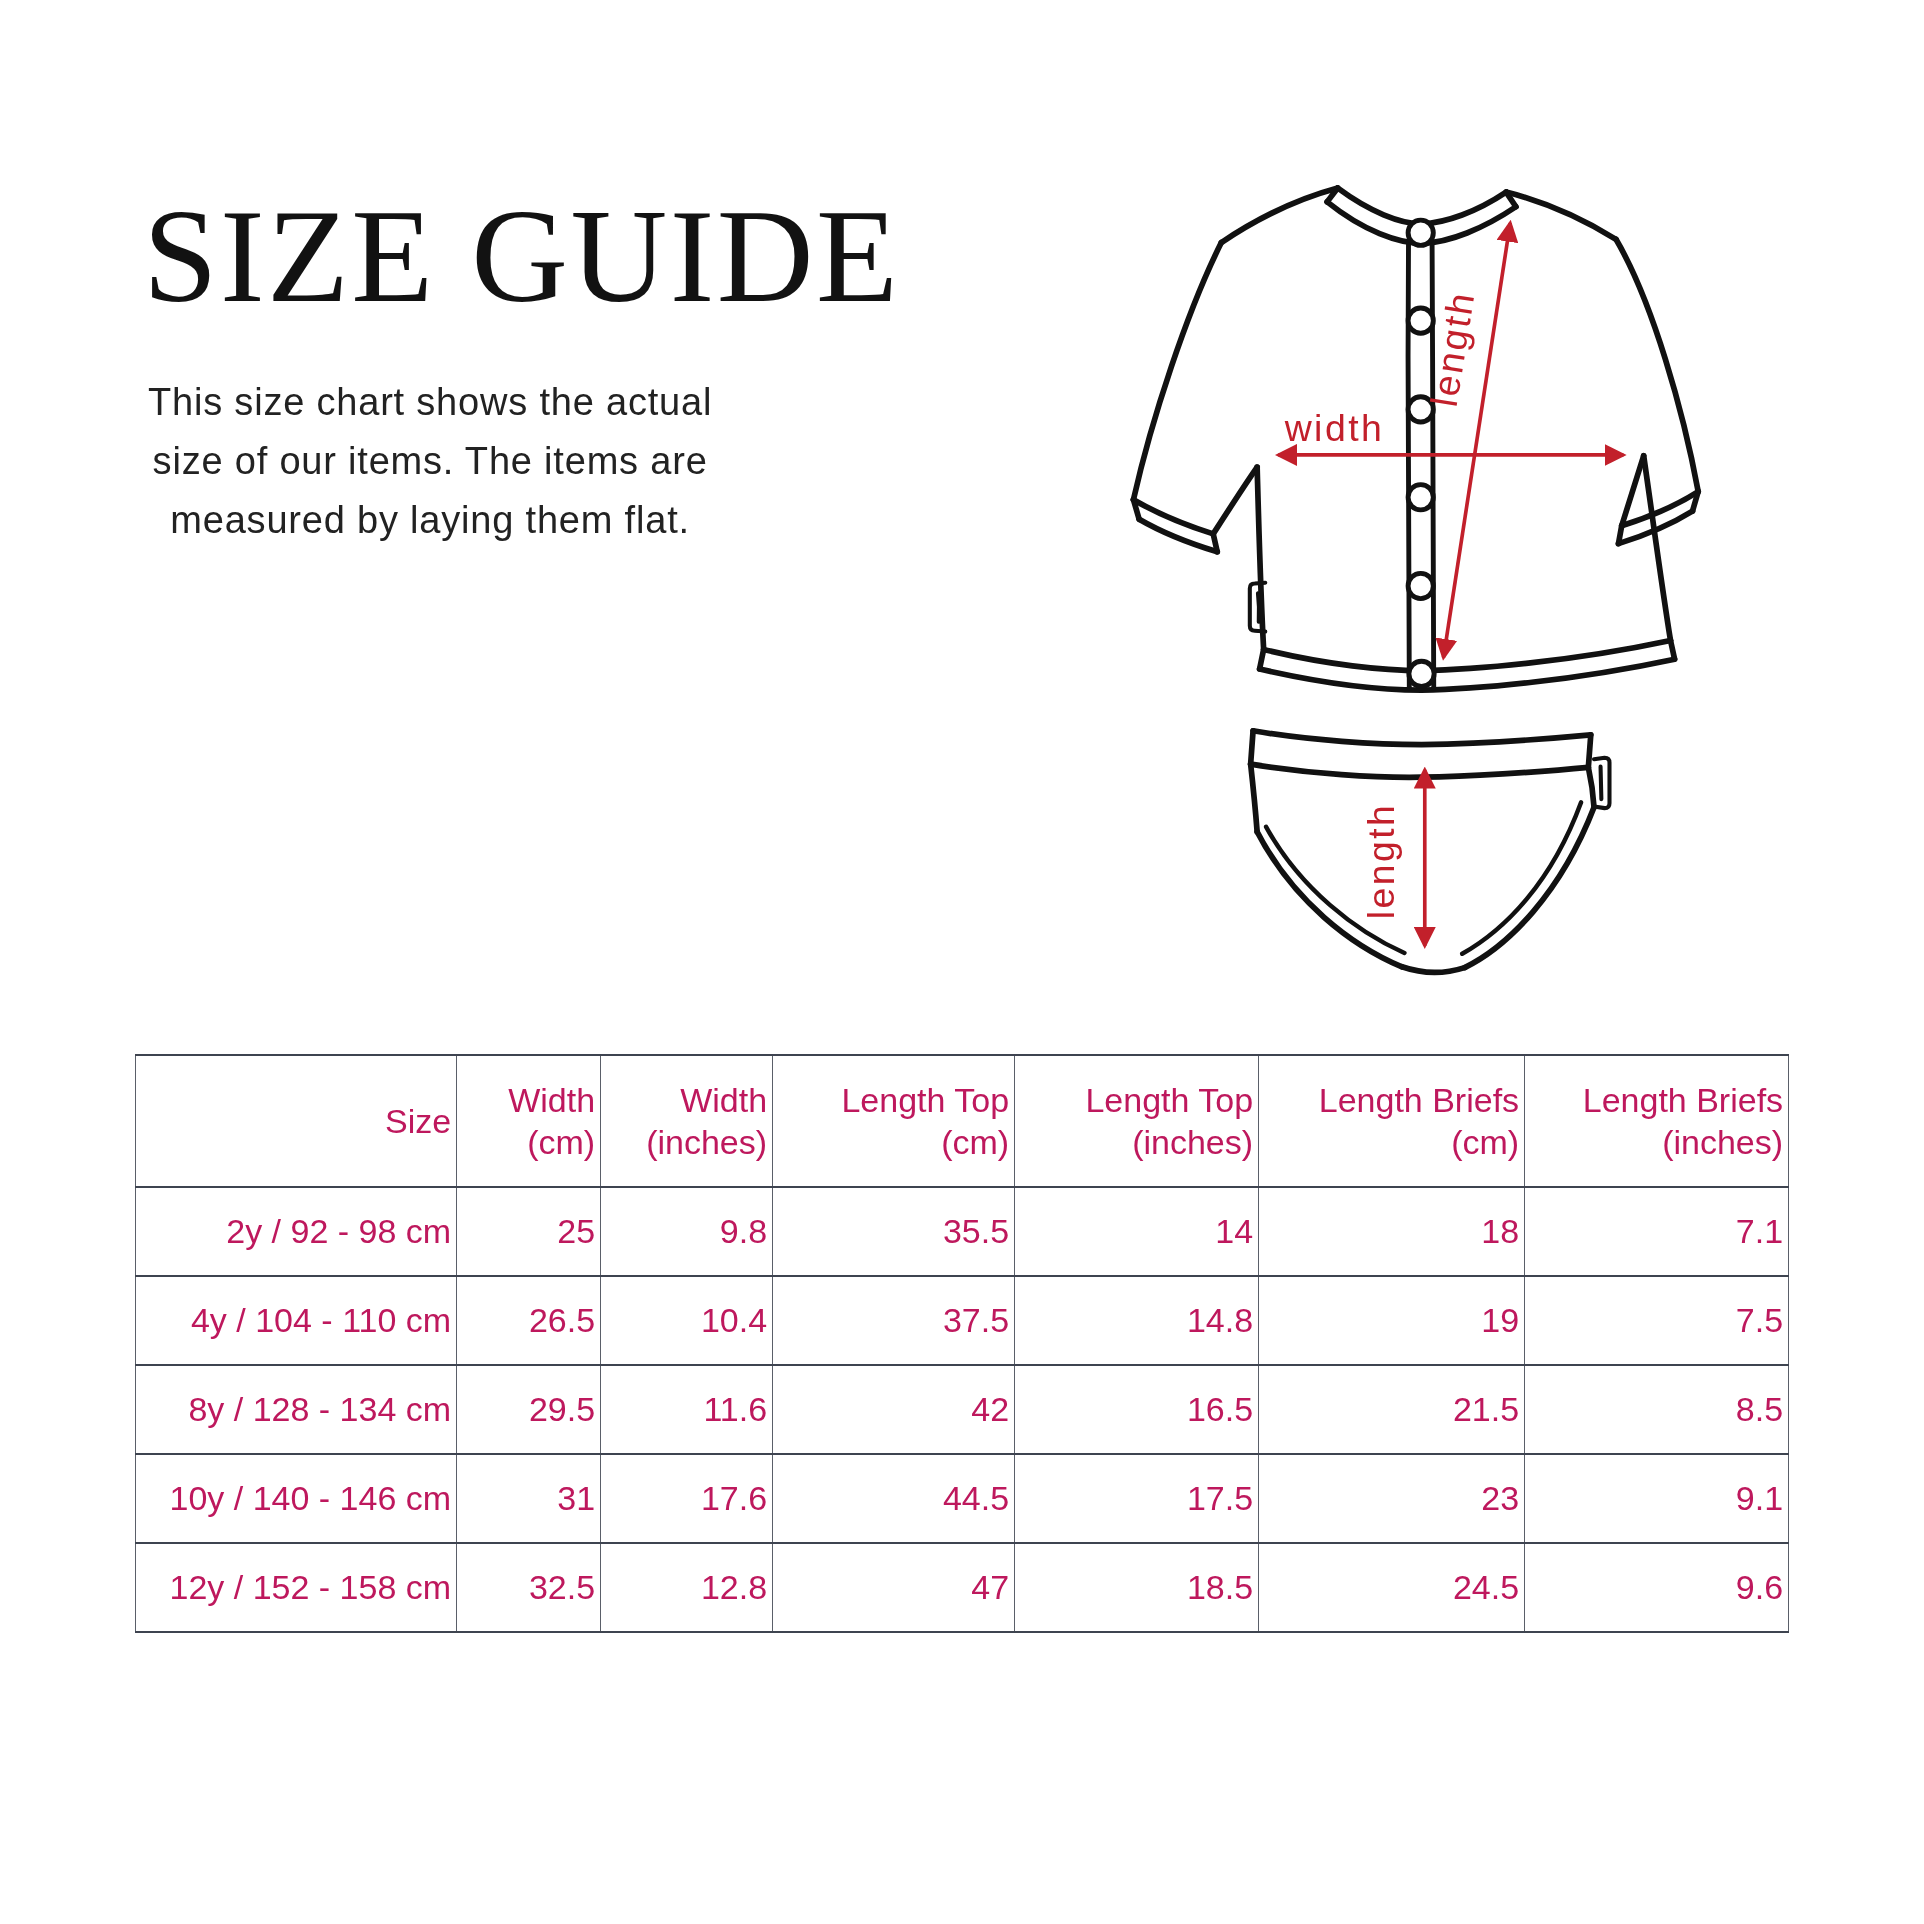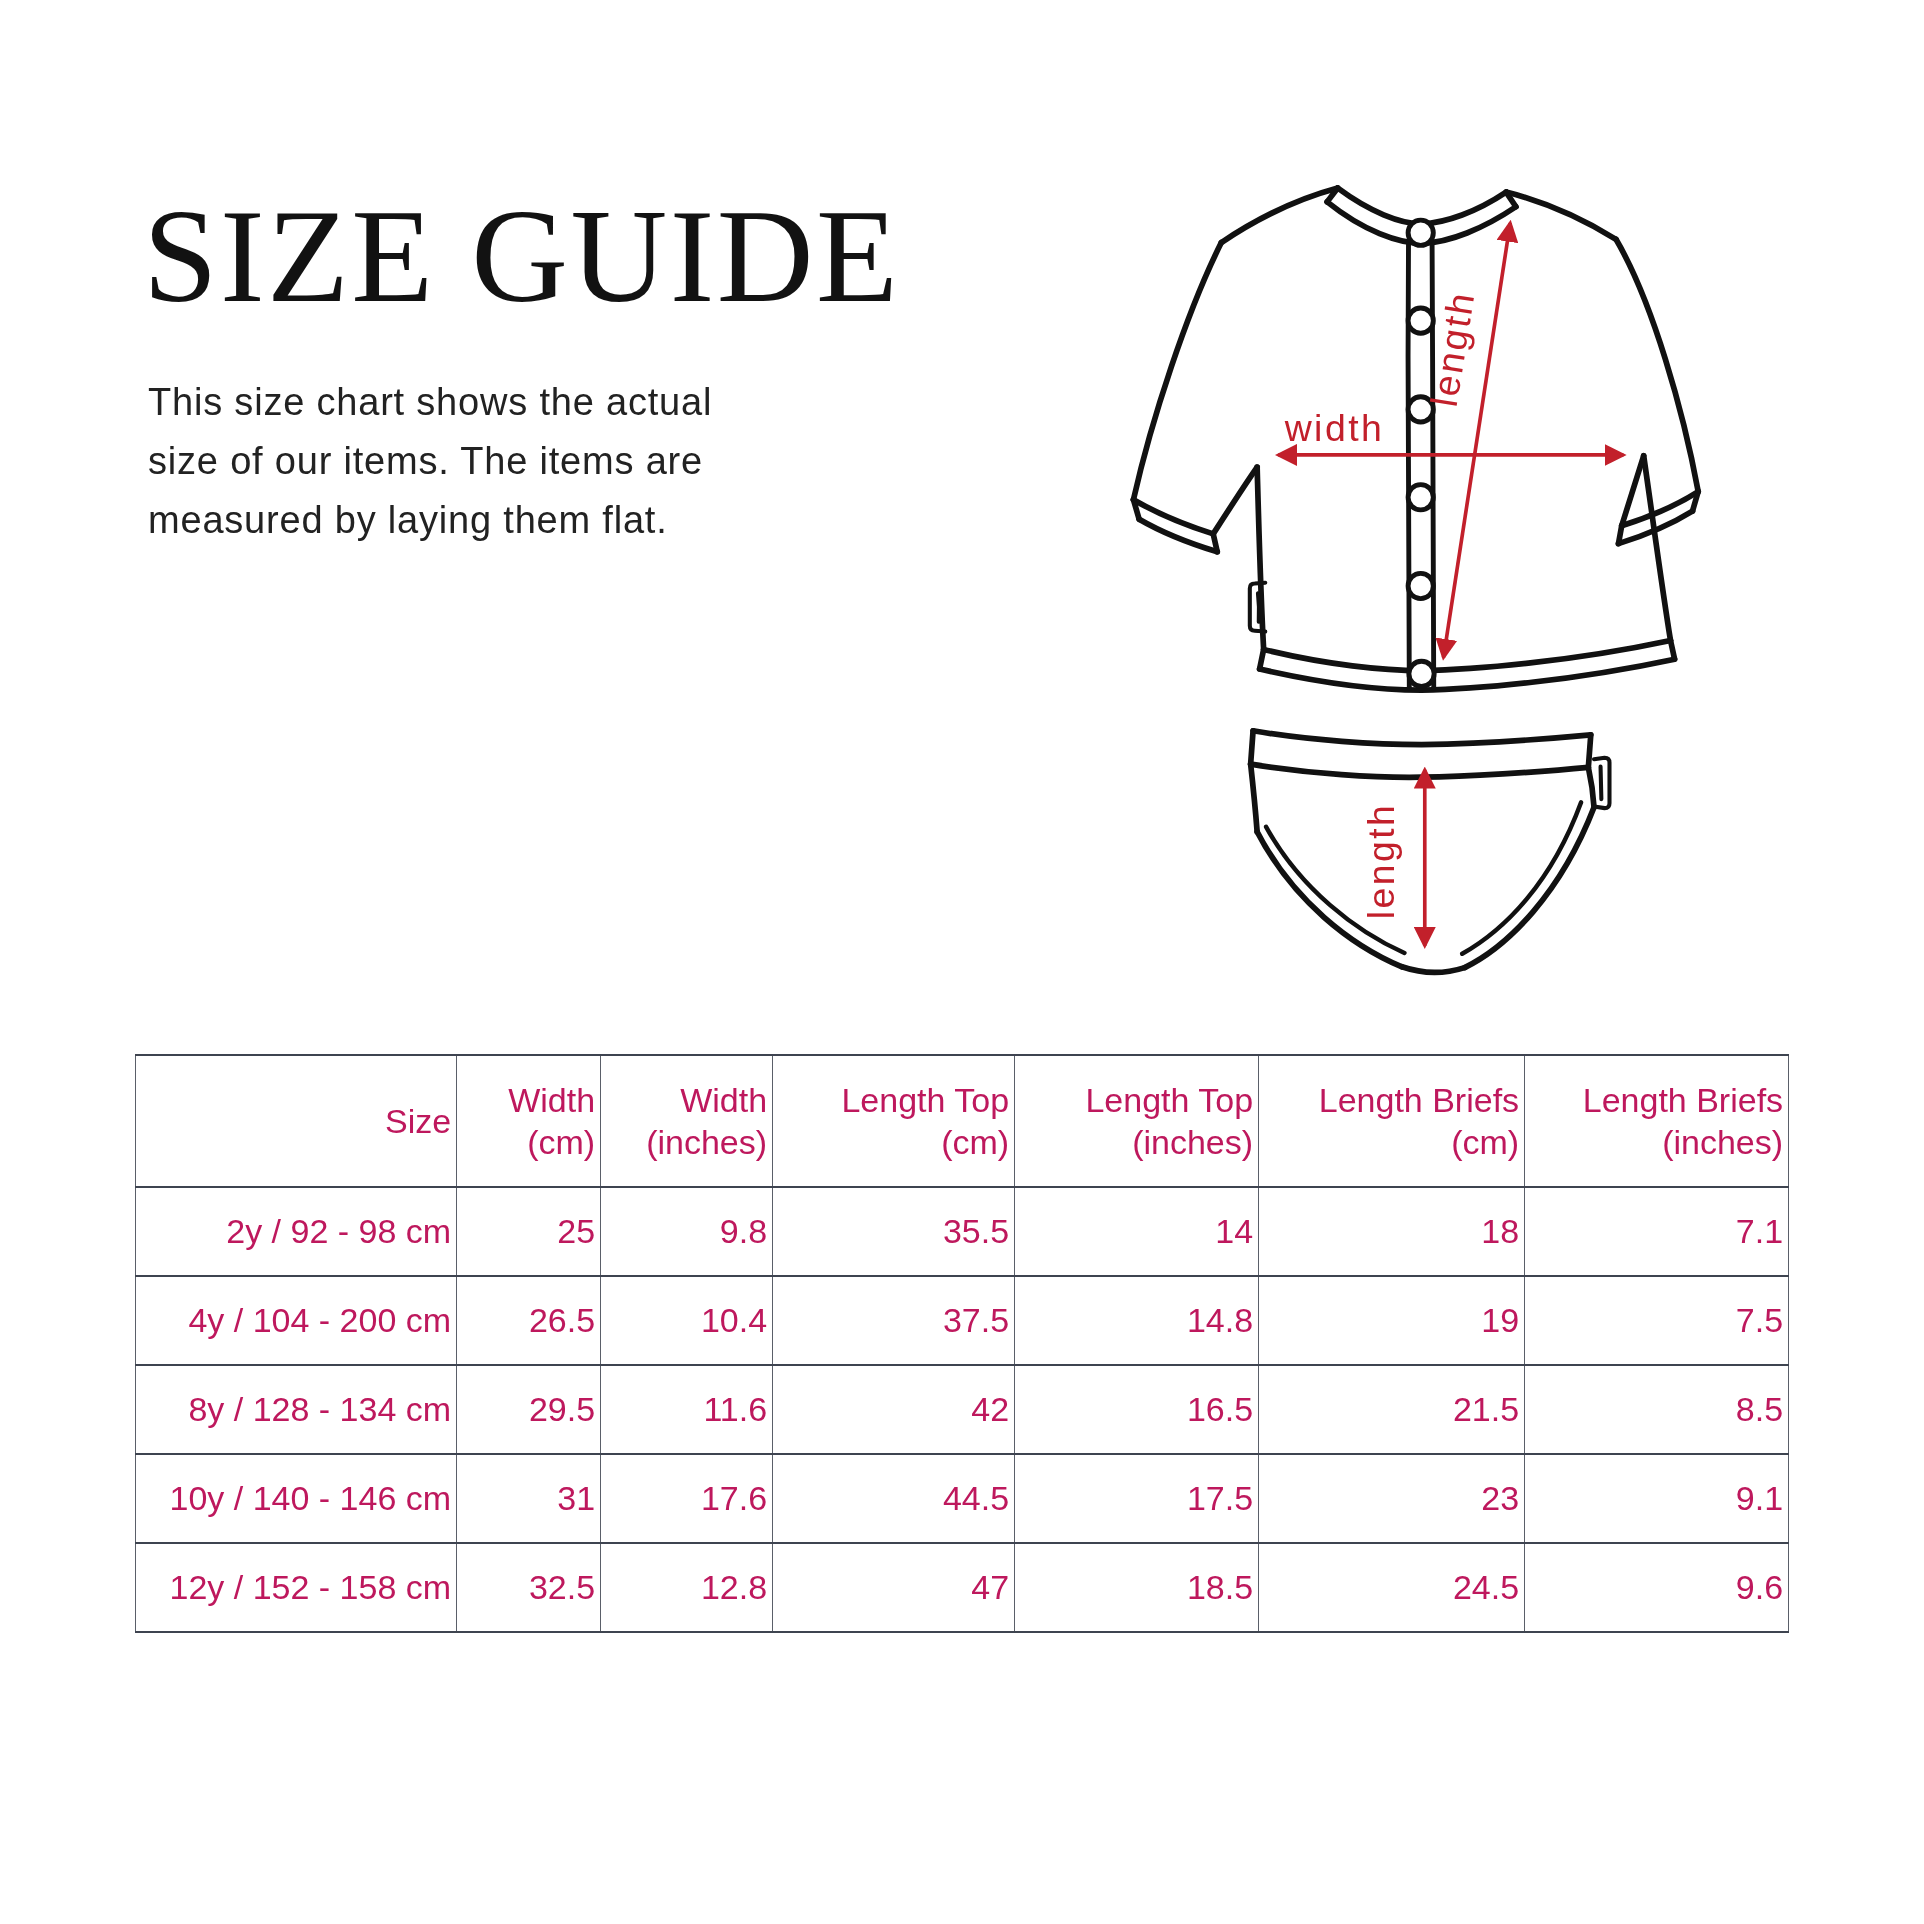--- a/index.html
+++ b/index.html
@@ -7,21 +7,21 @@
     width:1924px;height:1924px;position:relative;background:#ffffff;
     font-family:"Liberation Sans","DejaVu Sans",sans-serif;color:#1d1d1d;overflow:hidden;
   }
   .title{
     position:absolute;left:143px;top:189px;
     font-family:"Liberation Serif","DejaVu Serif",serif;
     font-size:134px;line-height:1;letter-spacing:2.4px;color:#121212;white-space:nowrap;text-align:center;
   }
   .description{
     position:absolute;left:148px;top:373px;
-    font-size:38px;line-height:59px;letter-spacing:0.8px;color:#222222;
+    font-size:38px;line-height:59px;letter-spacing:0.8px;color:#222222;text-align:center;
   }
   .diagram{position:absolute;left:1083px;top:151px;width:651px;height:839px;}
   .size-table{
     position:absolute;left:135px;top:1054px;width:1653px;
     border-collapse:collapse;table-layout:fixed;
     font-size:34px;color:#be185d;text-align:right;
   }
   .size-table th,.size-table td{
     border-left:1.6px solid #5a5f69;border-right:1.6px solid #5a5f69;
     border-top:2.4px solid #3e4450;border-bottom:2.4px solid #3e4450;
@@ -162,21 +162,21 @@
     <tr>
       <td>2y / 92 - 98 cm</td>
       <td>25</td>
       <td>9.8</td>
       <td>35.5</td>
       <td>14</td>
       <td>18</td>
       <td>7.1</td>
     </tr>
     <tr>
-      <td>4y / 104 - 200 cm</td>
+      <td>4y / 104 - 110 cm</td>
       <td>26.5</td>
       <td>10.4</td>
       <td>37.5</td>
       <td>14.8</td>
       <td>19</td>
       <td>7.5</td>
     </tr>
     <tr>
       <td>8y / 128 - 134 cm</td>
       <td>29.5</td>

